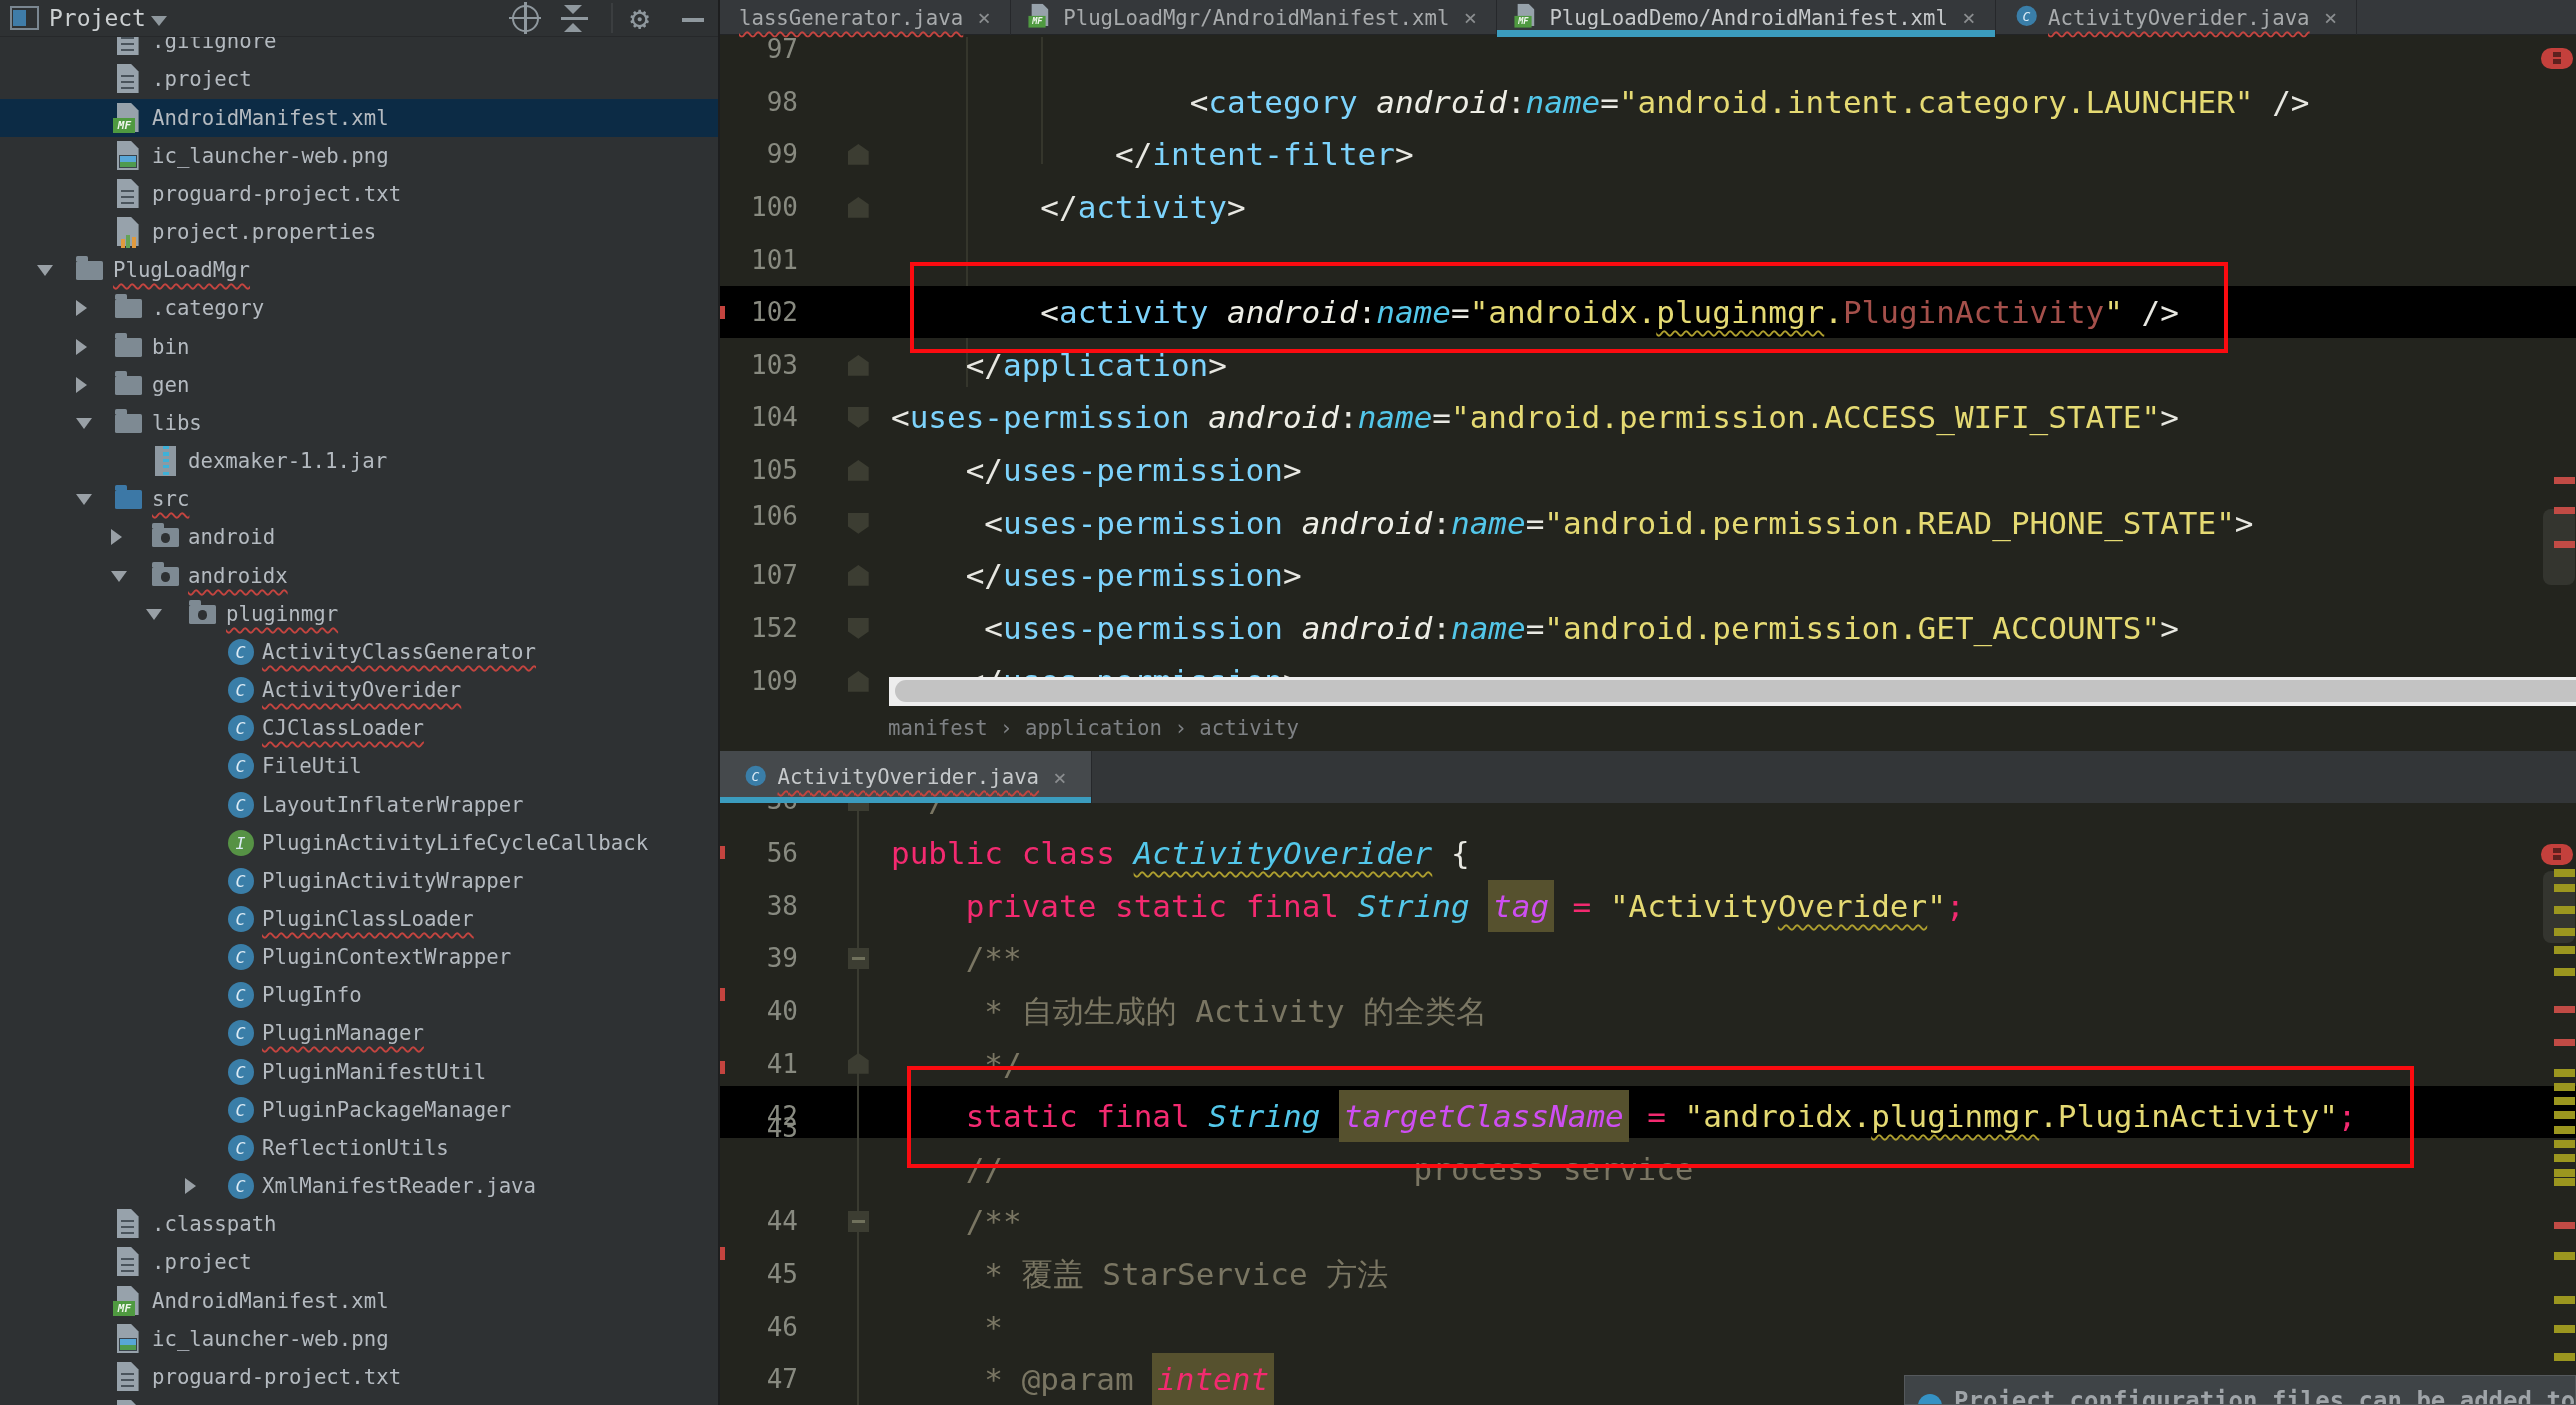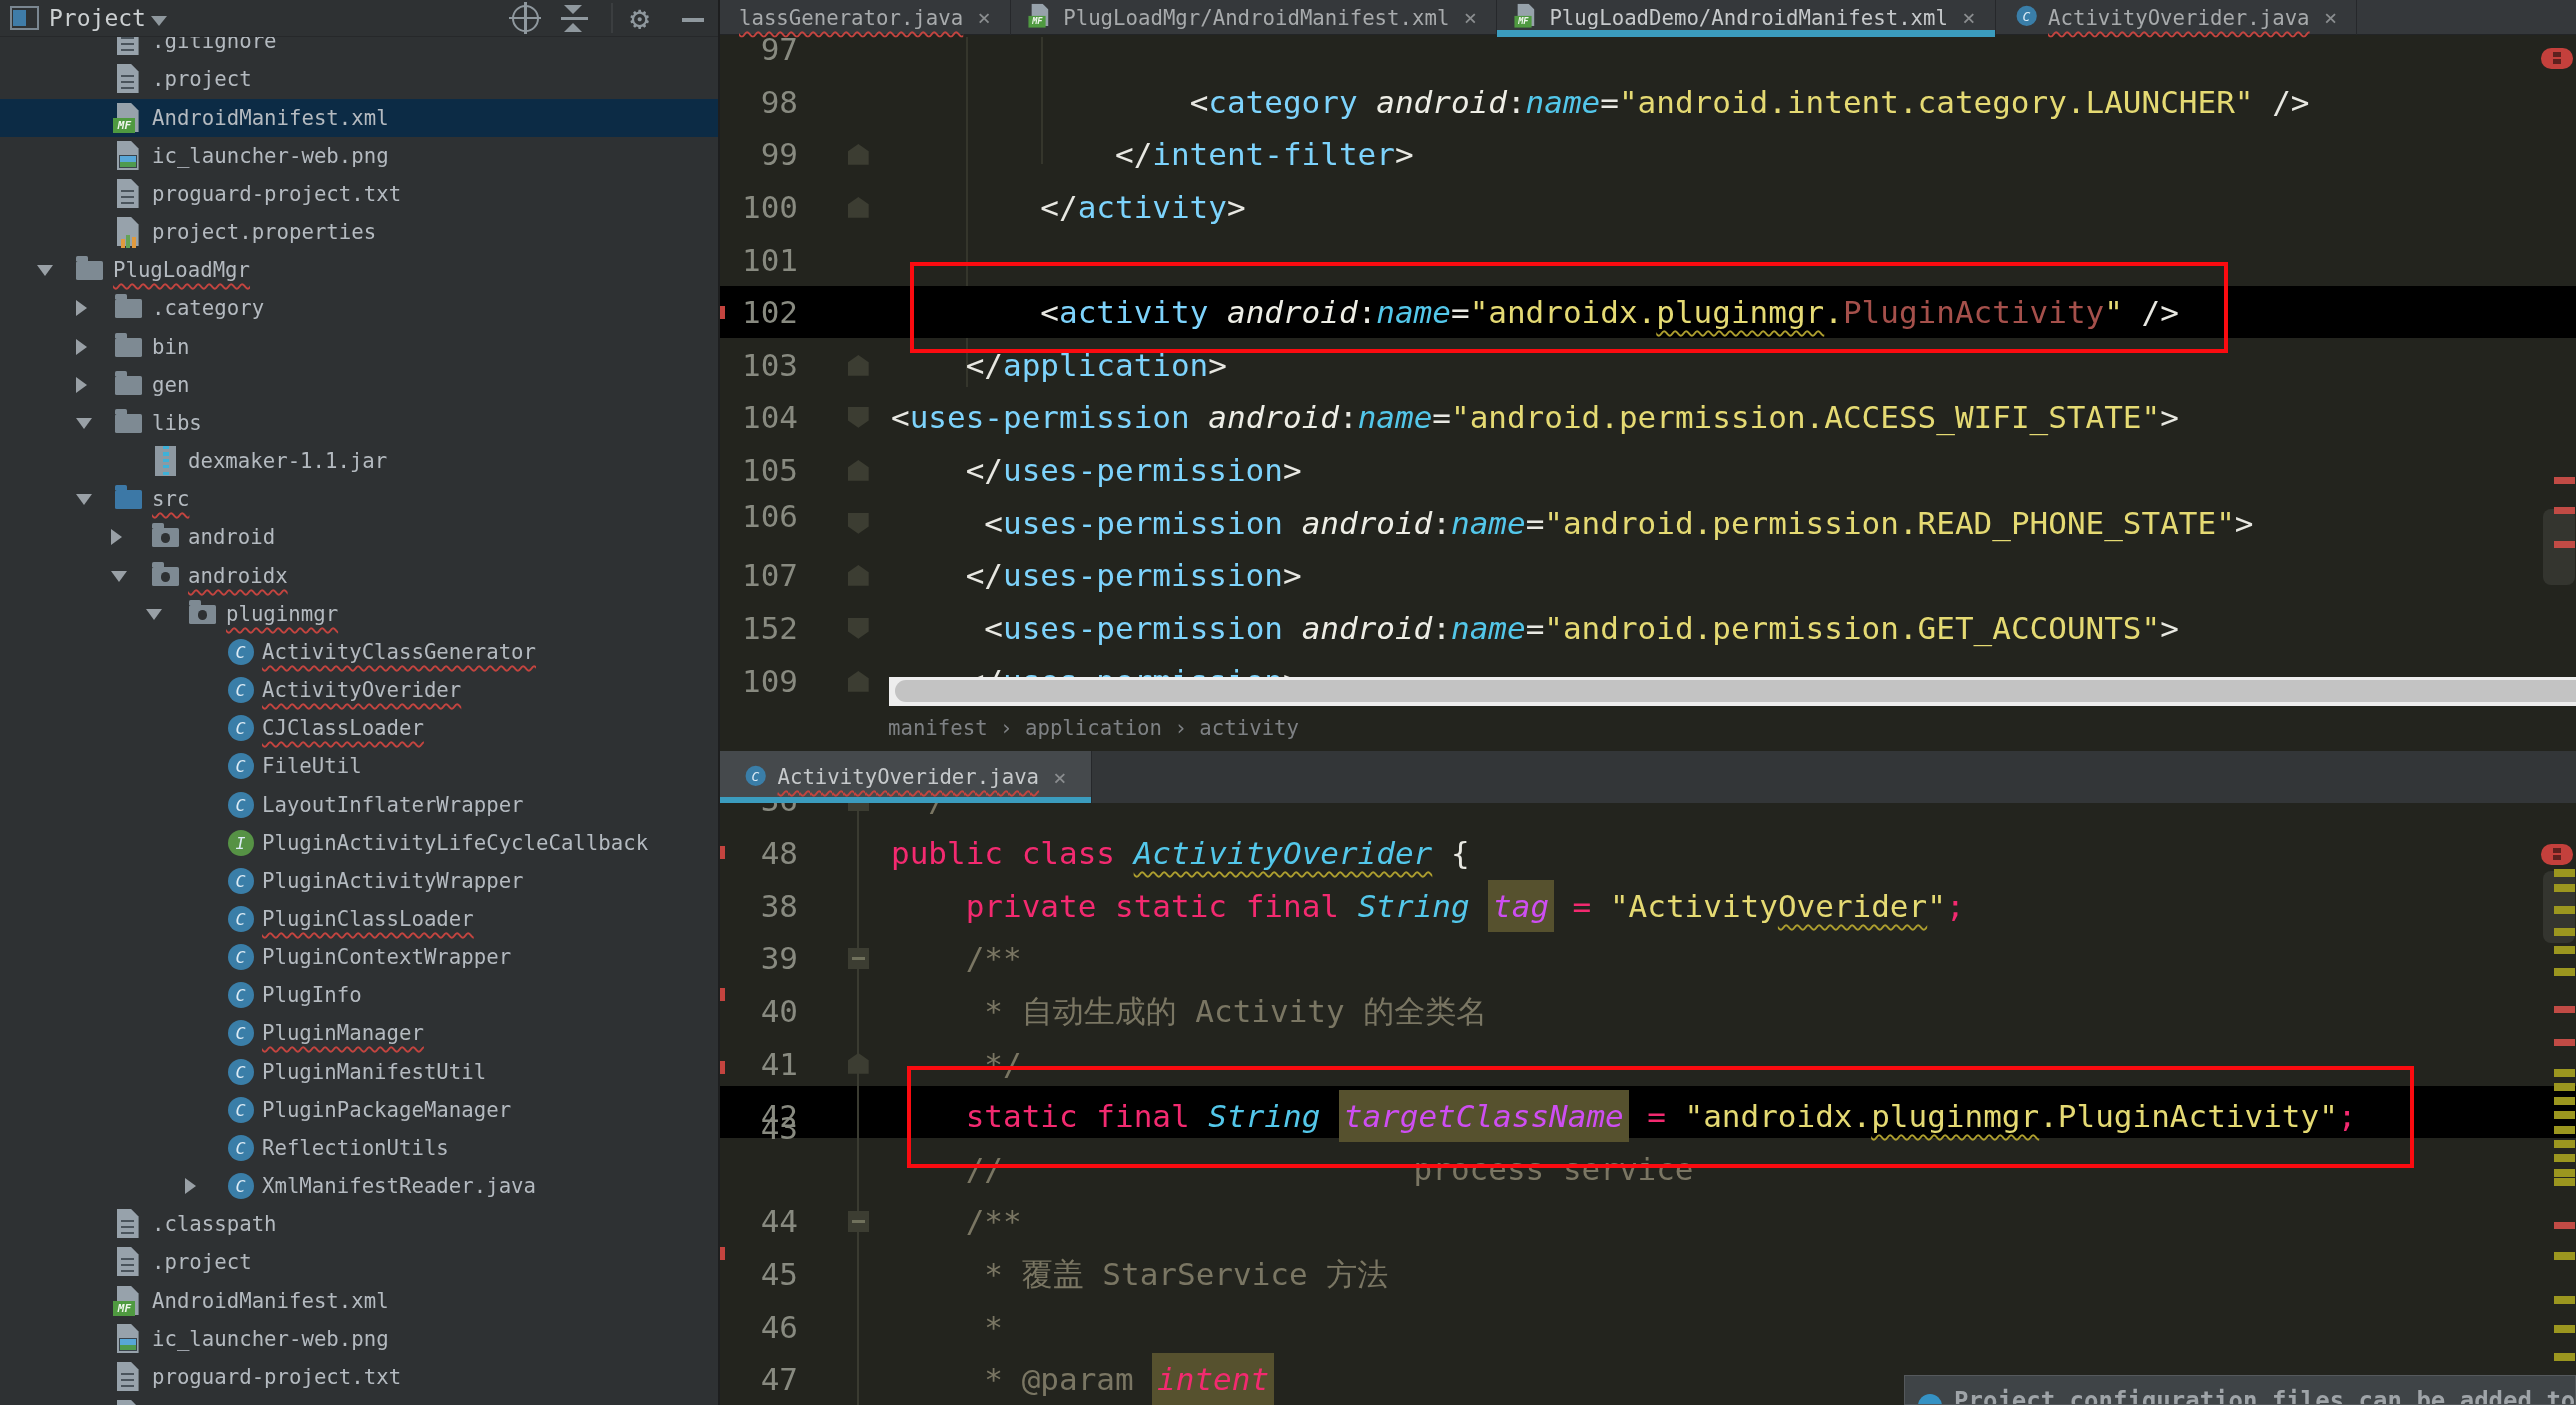--- a/index.html
+++ b/index.html
@@ -65,21 +65,21 @@
 
   #breadcrumb{position:absolute;left:720px;top:706px;width:1856px;height:45px;background:#23241e;z-index:7;color:#7e8184;font-size:20.7px;line-height:45px;}
   #breadcrumb .bc{padding-left:168px;}
   #bottom-tabbar{position:absolute;left:720px;top:751px;width:1856px;height:52px;background:#33363 8;background:#333638;z-index:7;display:flex;}
   #bottom-tabbar .tab{height:52px;background:#45494c;padding:0 24px;}
   #bottom-tabbar .tab.active::after{bottom:0;height:6.4px;}
 
   
   .cur-line{position:absolute;left:720px;width:1856px;height:52px;background:#000;z-index:1;}
   .code-line{position:absolute;left:891px;height:52px;line-height:52px;font-size:31px;white-space:pre;z-index:2;color:#e8e8e2;}
-  .lnum{position:absolute;left:720px;width:78px;height:52px;line-height:52px;font-size:31px;color:#888a80;text-align:right;z-index:2;}
+  .lnum{position:absolute;left:720px;width:78px;height:52px;line-height:52px;font-size:26px;color:#888a80;text-align:right;z-index:2;}
   .fold{position:absolute;width:20.7px;height:20.7px;background:#3c3d32;z-index:2;}
   .fold.up{clip-path:polygon(50% 0,100% 35%,100% 100%,0 100%,0 35%);}
   .fold.dn{clip-path:polygon(0 0,100% 0,100% 65%,50% 100%,0 65%);}
   .fold.box .mn{position:absolute;left:4px;top:8.7px;width:12.7px;height:3.2px;background:#70715c;}
   .guide{position:absolute;width:1.6px;background:#35362c;z-index:1;}
 
   .t-pl{color:#e8e8e2}
   .t-br{color:#e8e8e2}
   .t-tag{color:#7dd3fc}
   .t-attr{color:#eeeee6;font-style:italic}
@@ -517,21 +517,21 @@
     <div class="fold dn" style="left: 848px; top: 618px;"></div>
     <div class="code-line" style="top: 602px;"><span class="t-pl">     </span><span class="t-br">&lt;</span><span class="t-tag">uses-permission</span><span class="t-pl"> </span><span class="t-attr">android</span><span class="t-pl">:</span><span class="t-an">name</span><span class="t-pl">=</span><span class="t-str">"android.permission.GET_ACCOUNTS"</span><span class="t-br">&gt;</span></div>
     <div class="lnum" style="top: 655px;">109</div>
     <div class="fold up" style="left: 848px; top: 671px;"></div>
     <div class="code-line" style="top: 655px;"><span class="t-pl">    </span><span class="t-br">&lt;/</span><span class="t-tag">uses-permission</span><span class="t-br">&gt;</span></div>
     <div class="lnum" style="top: 774px;">36</div>
     <div class="fold box" style="left: 848px; top: 790px;">
       <i class="mn"></i>
     </div>
     <div class="code-line" style="top: 774px;"><span class="t-cmt"> */</span></div>
-    <div class="lnum" style="top: 827px;">48</div>
+    <div class="lnum" style="top: 827px;">56</div>
     <div class="code-line" style="top: 827px;"><span class="t-kw">public</span><span class="t-pl"> </span><span class="t-kw">class</span><span class="t-pl"> </span><span class="t-clsdecl">ActivityOverider</span><span class="t-pl"> {</span></div>
     <div class="lnum" style="top: 880px;">38</div>
     <div class="code-line" style="top: 880px;"><span class="t-pl">    </span><span class="t-kw">private</span><span class="t-pl"> </span><span class="t-kw">static</span><span class="t-pl"> </span><span class="t-kw">final</span><span class="t-pl"> </span><span class="t-type">String</span><span class="t-pl"> </span><span class="t-field t-hl">tag</span><span class="t-pl"> </span><span class="t-op">=</span><span class="t-pl"> </span><span class="t-str">"Activity</span><span class="t-str t-sq">Overider</span><span class="t-str">"</span><span class="t-op">;</span></div>
     <div class="lnum" style="top: 932px;">39</div>
     <div class="fold box" style="left: 848px; top: 948px;">
       <i class="mn"></i>
     </div>
     <div class="code-line" style="top: 932px;"><span class="t-pl">    </span><span class="t-cmt">/**</span></div>
     <div class="lnum" style="top: 985px;">40</div>
     <div class="code-line" style="top: 985px;"><span class="t-pl">     </span><span class="t-cmt">* 自动生成的 Activity 的全类名</span></div>

